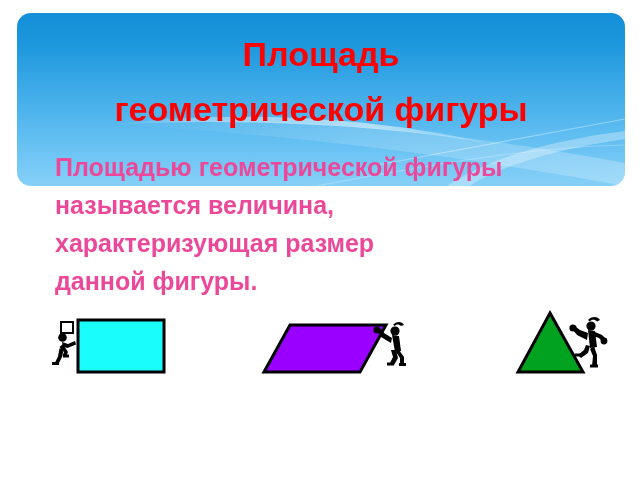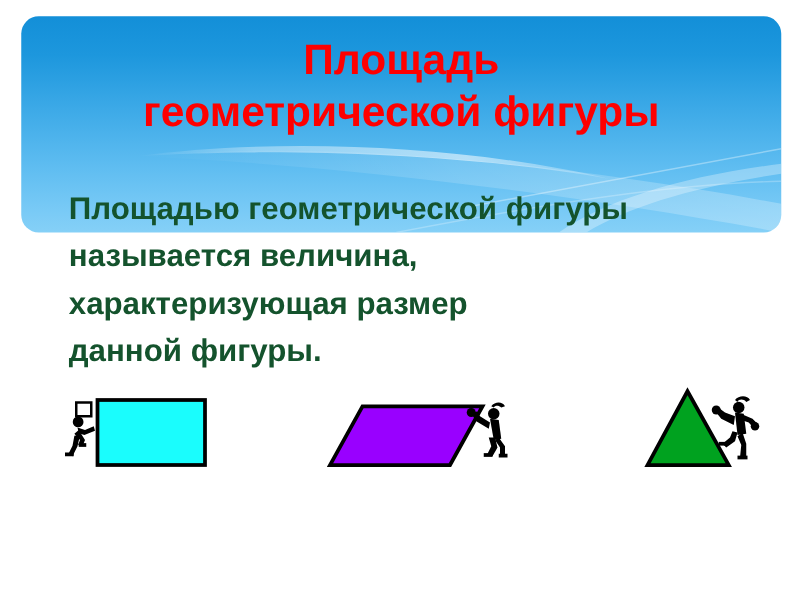--- a/index.html
+++ b/index.html
@@ -50,32 +50,32 @@
 
   #title-text {
     position: absolute;
     left: 0;
     top: 14px;
     width: 608px;
     text-align: center;
     color: #fe0000;
     font-size: 34px;
     font-weight: bold;
-    line-height: 42px;
+    line-height: 55px;
     letter-spacing: 0px;
     white-space: pre-line;
   }
 
   
   #body-text {
     position: absolute;
     left: 55px;
     top: 148px;
     width: 575px;
-    color: #14532d;
+    color: #ec4899;
     font-size: 25px;
     font-weight: bold;
     line-height: 38px;
     white-space: pre-line;
     z-index: 3;
   }
 
   
   #figures {
     position: absolute;

